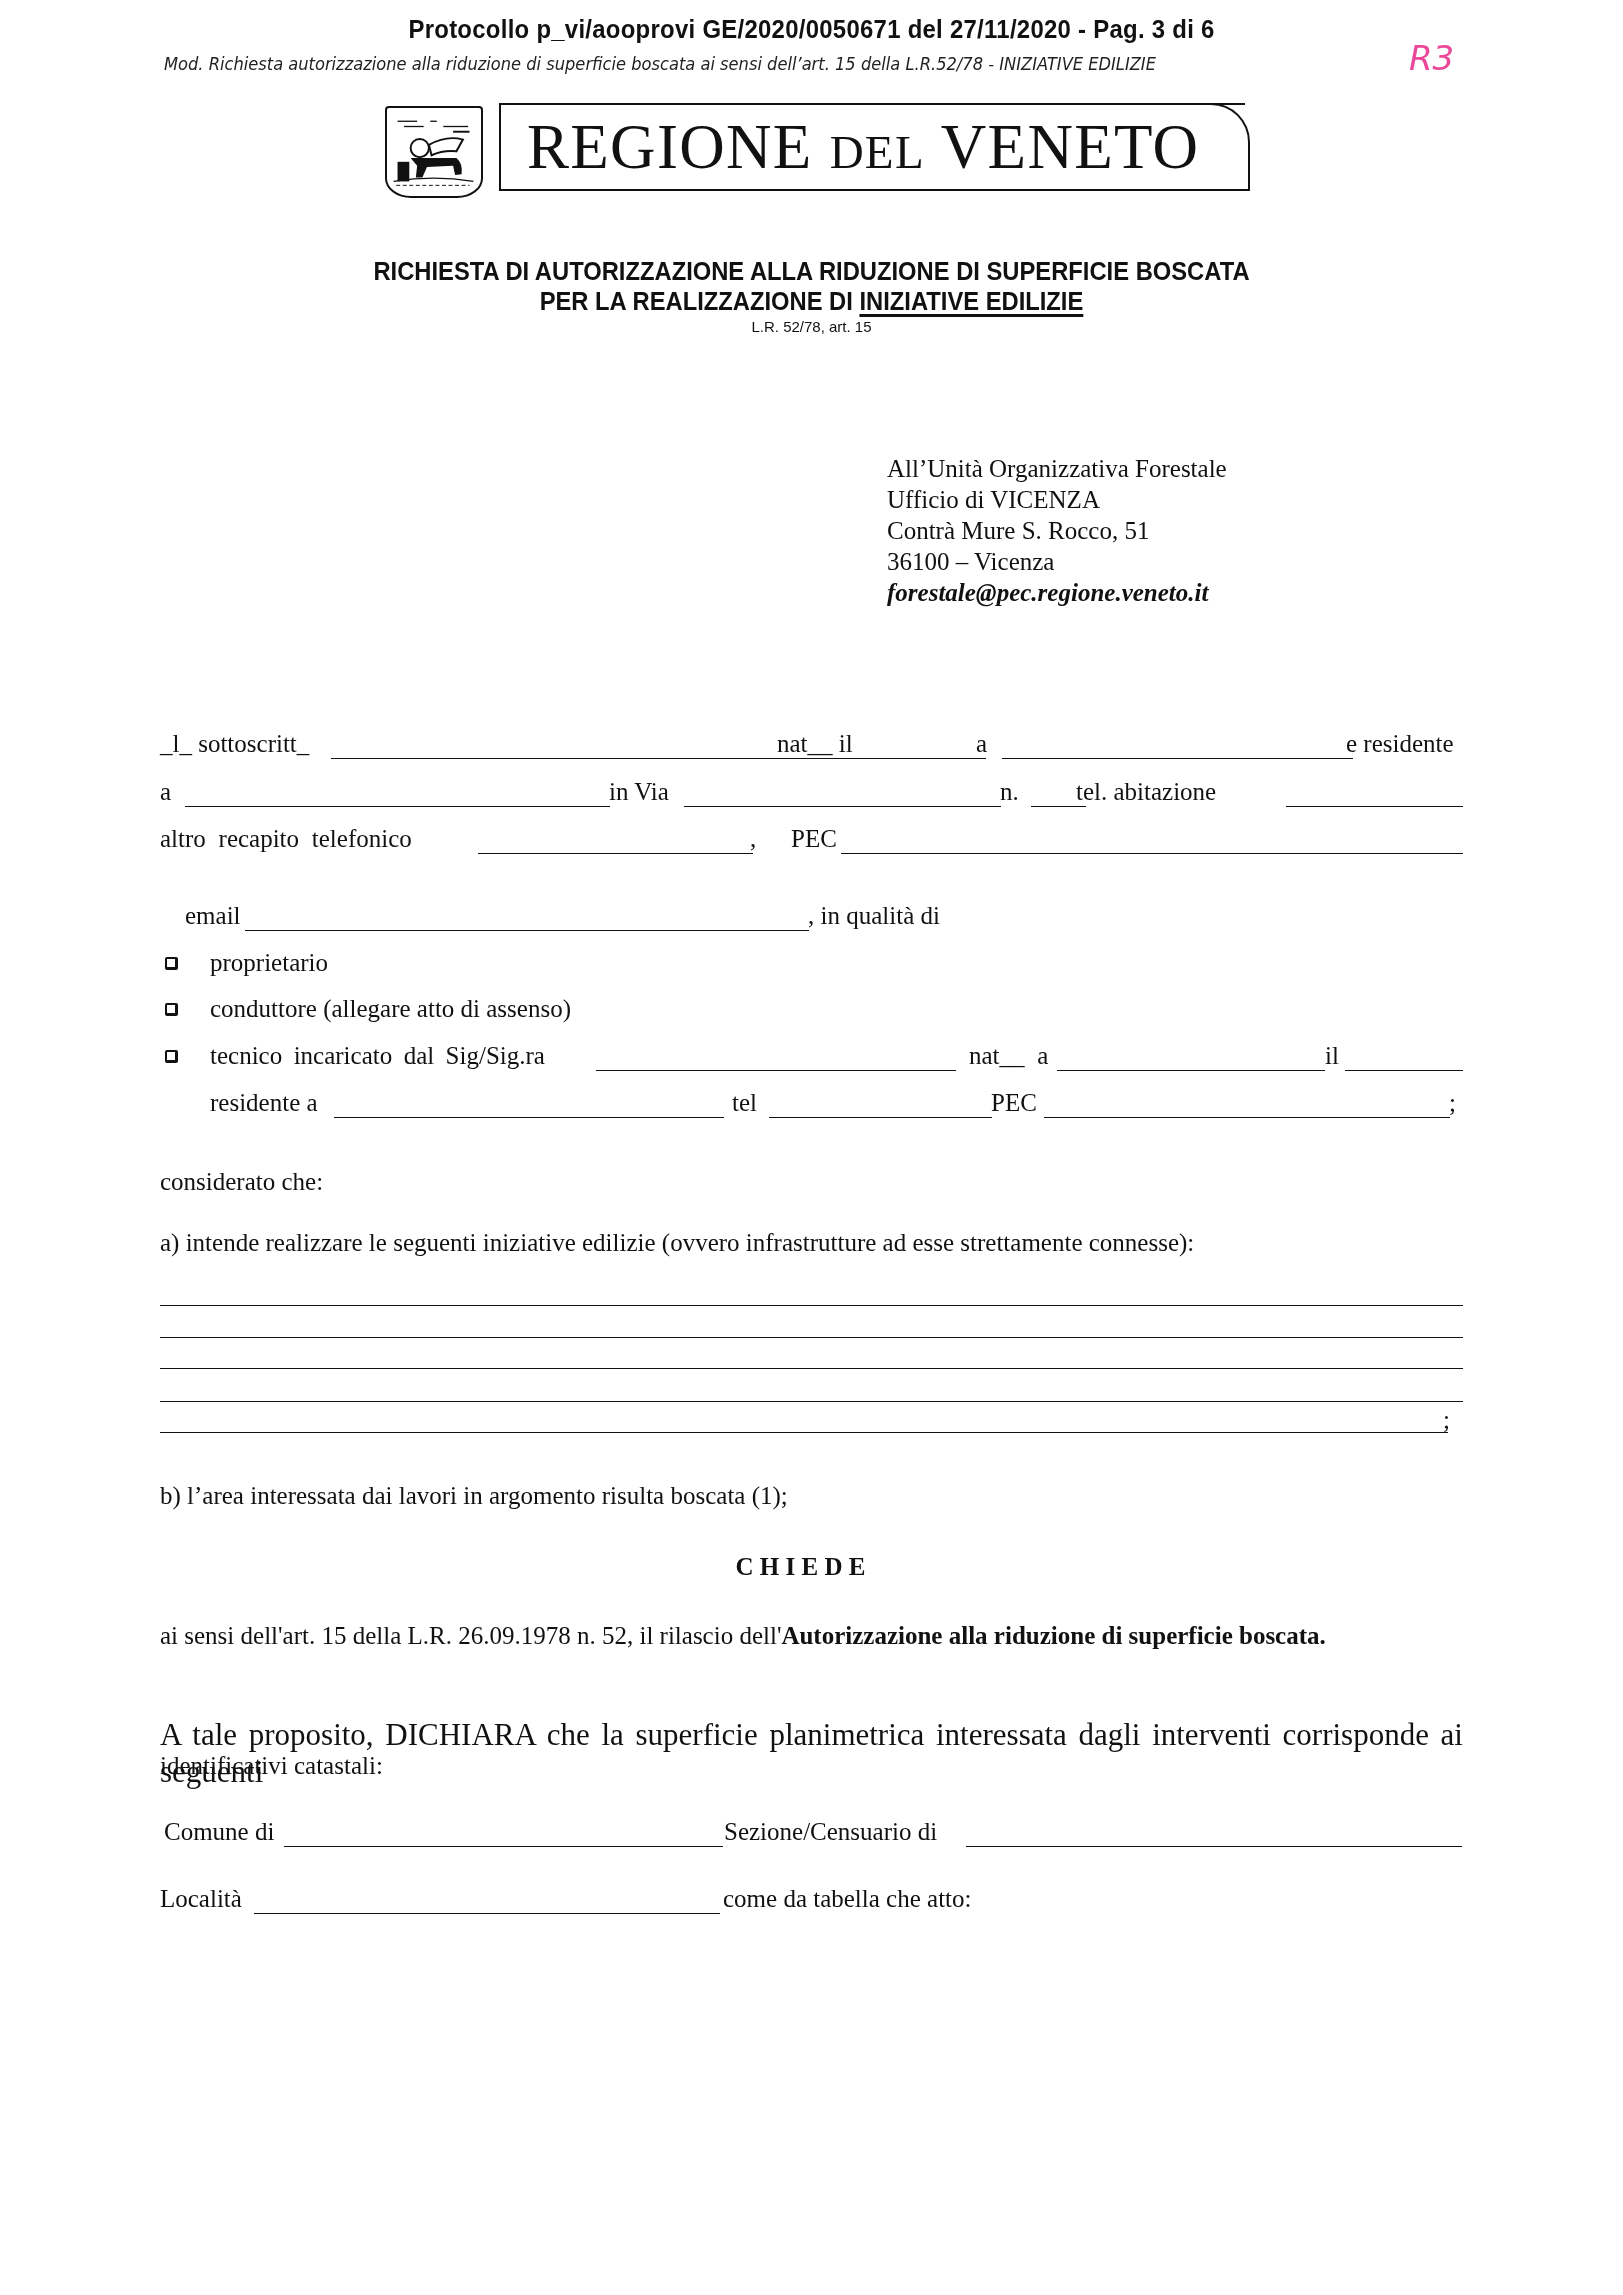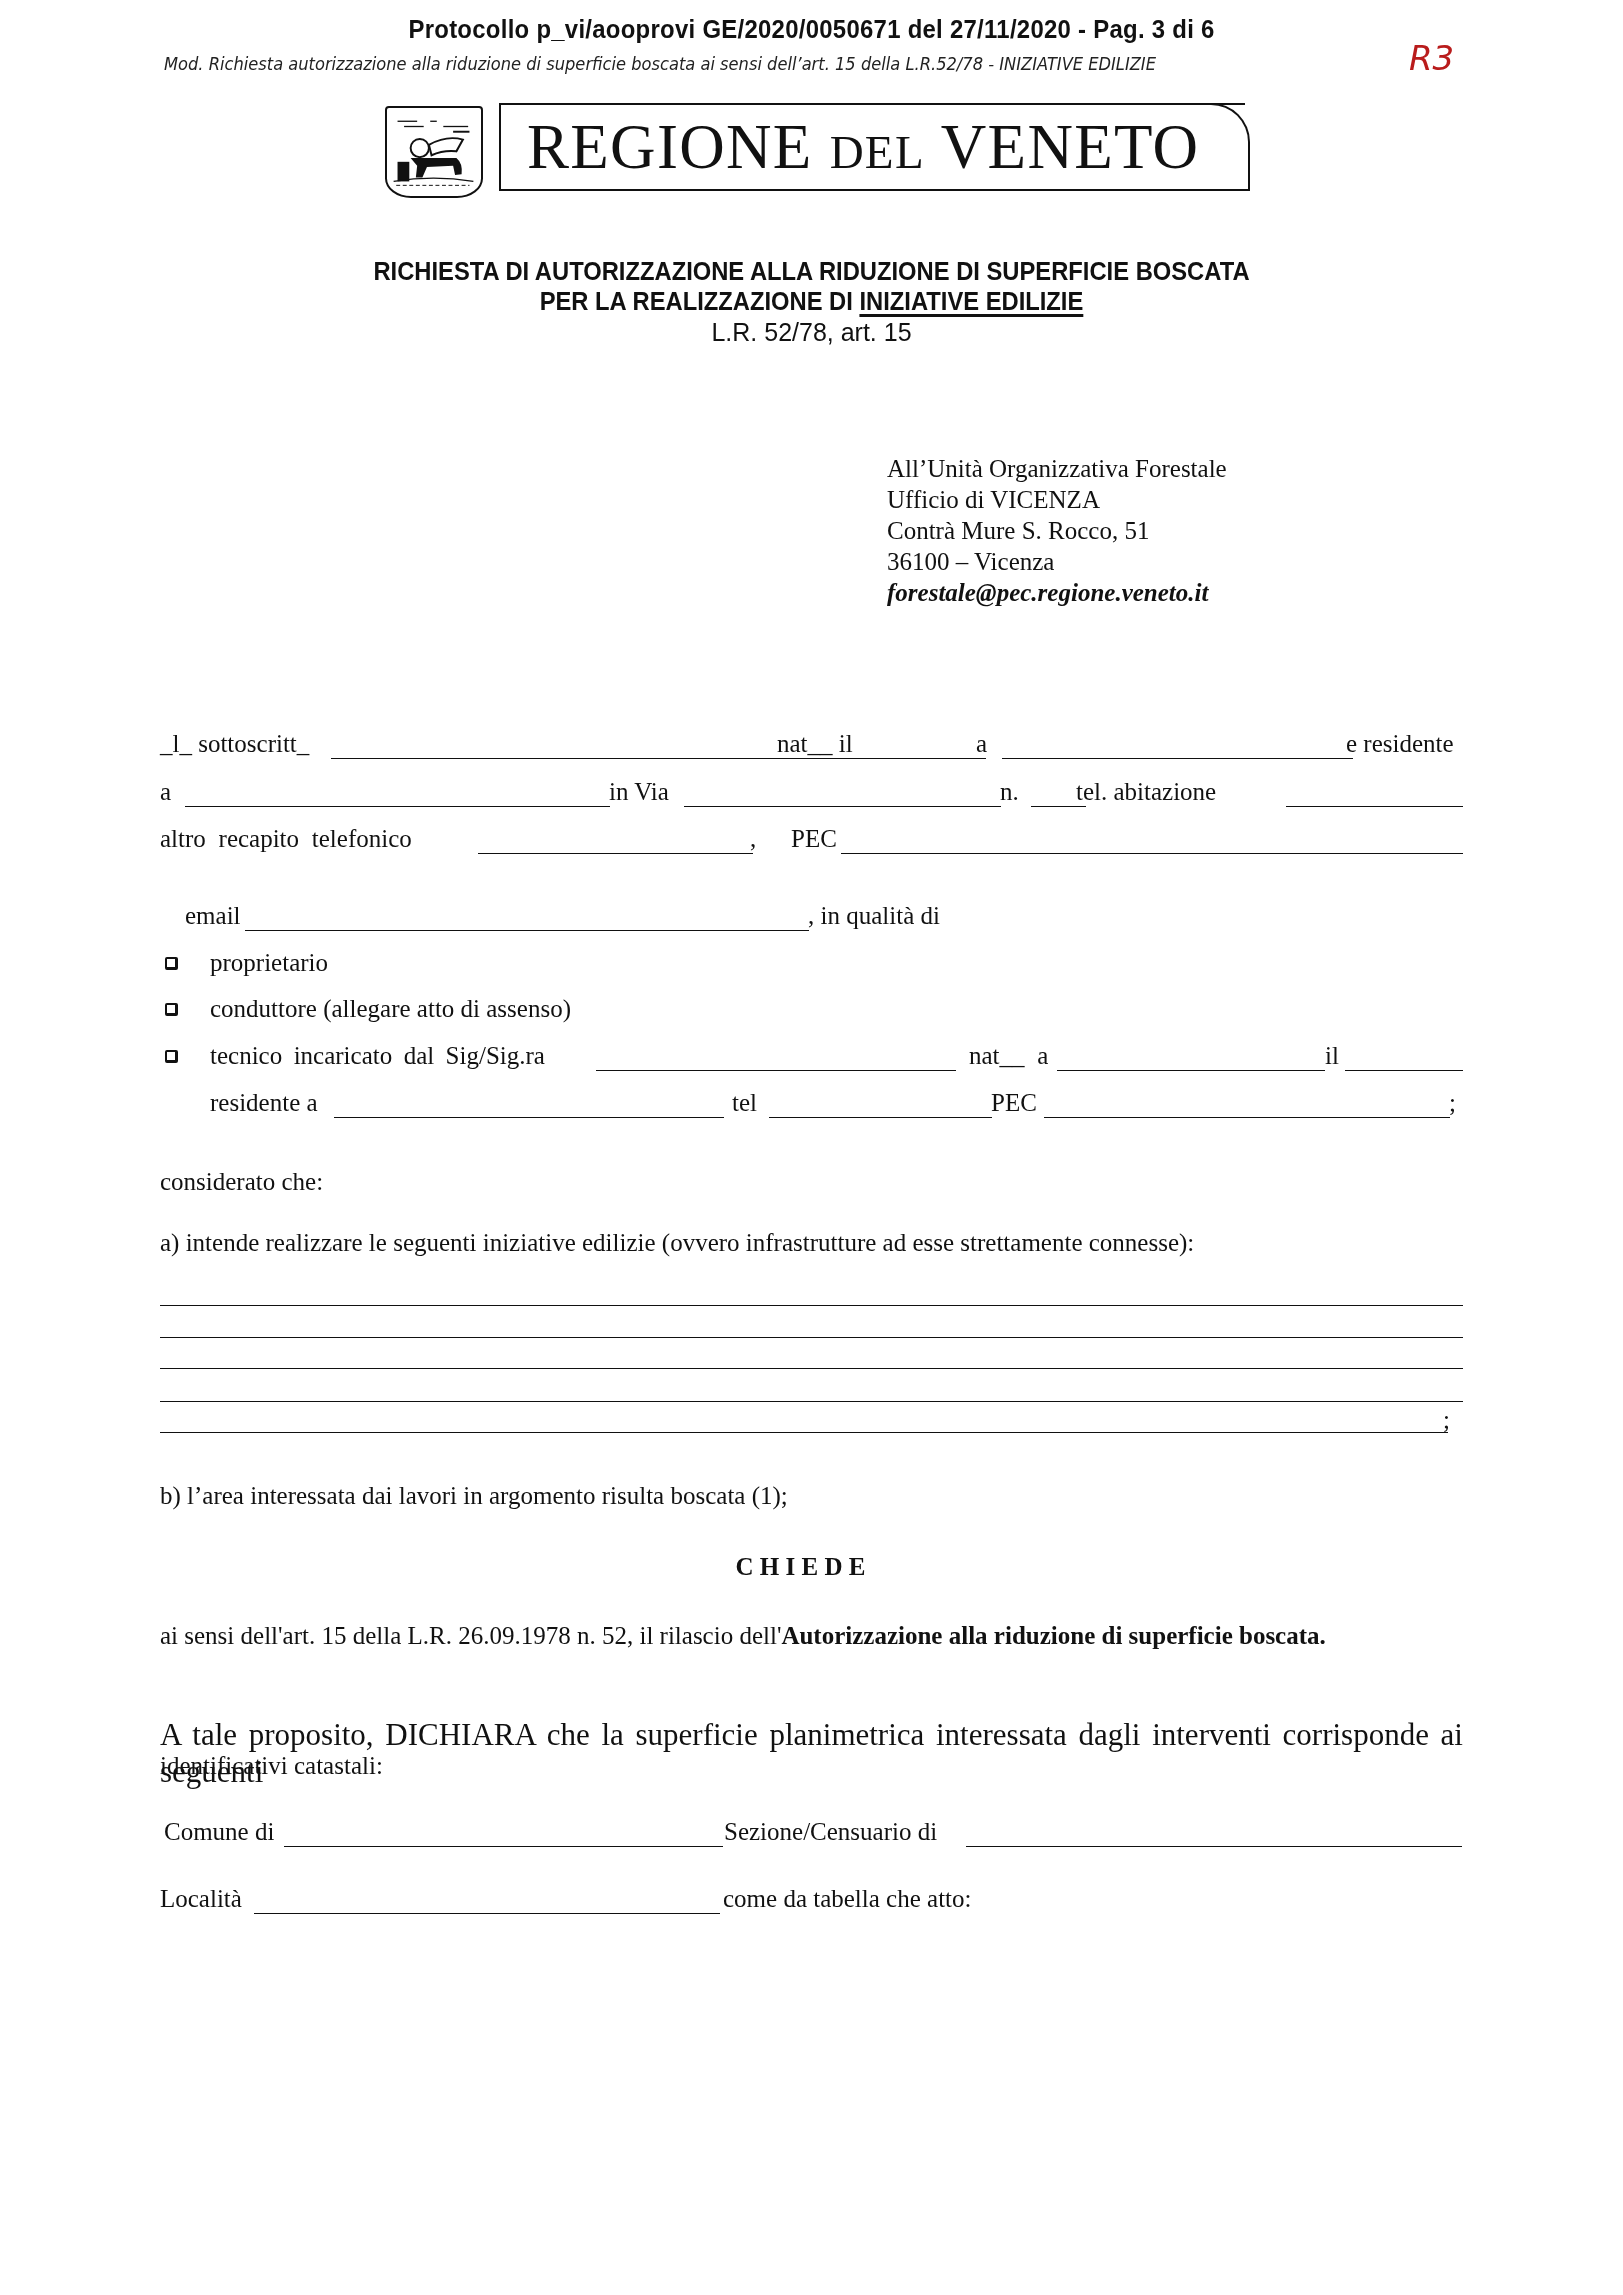--- a/index.html
+++ b/index.html
@@ -1,31 +1,31 @@
 <!DOCTYPE html>
 <html style="font-size:10.5px"><head>
 <meta charset="utf-8">
 <style>
   html, body { margin:0; padding:0; background:#ffffff; }
   body { width:1623px; height:2295px; position:relative; overflow:hidden; color:#111; font-family:"Liberation Serif", serif; }
   .abs { position:absolute; }
   .proto { left:0; width:1623px; top:14.4px; text-align:center; font-size:26px; font-weight:bold; letter-spacing:0.3px; font-family:"Liberation Sans", sans-serif; transform:scaleX(0.92); }
   .modline { left:164px; top:54px; font-size:17.7px; font-style:italic; font-family:"DejaVu Sans", sans-serif; color:#222; transform-origin:left; transform:scaleX(0.92); }
-  .r3 { left:1409px; top:38px; font-size:34px; font-style:italic; font-family:"DejaVu Sans", sans-serif; font-weight:normal; color:#b91c1c; }
+  .r3 { left:1409px; top:38px; font-size:34px; font-style:italic; font-family:"DejaVu Sans", sans-serif; font-weight:normal; color:#ec4899; }
   .crest { left:385px; top:106px; width:98px; height:92px; border:2.6px solid #111; border-radius:3.9px 3.9px 26px 26px / 3.9px 3.9px 19.6px 19.6px; box-sizing:border-box; }
   .crest svg { position:absolute; left:3.9px; top:3.9px; }
   .banner { left:499px; top:103px; width:746px; height:88px; border:2.6px solid #111; border-right:none; box-sizing:border-box; }
   .banner-curve { left:1191px; top:103px; width:59px; height:88px; border:2.6px solid #111; border-left:none; border-radius:0 39px 0 0; box-sizing:border-box; }
   .banner-text { left:527px; top:111px; font-size:63px; letter-spacing:1.3px; font-family:"Liberation Serif", serif; white-space:nowrap; }
   .banner-text .small { font-size:47px; }
   .title1, .title2, .subt { left:0; width:1623px; text-align:center; font-family:"Liberation Sans", sans-serif; font-weight:bold; }
   .title1 { top:257px; font-size:25px; transform:scaleX(0.95); }
   .title2 { top:287px; font-size:25px; transform:scaleX(0.95); }
   .title2 .u { text-decoration:underline; text-decoration-thickness:2.6px; text-underline-offset:3.9px; }
-  .subt { top:318px; font-size:25px; font-weight:normal; }
+  .subt { top:318px; font-size:15px; font-weight:normal; }
   .addr { left:887px; top:453px; font-size:25px; line-height:31px; }
   .addr .mail { font-weight:bold; font-style:italic; }
   .row { position:absolute; left:160px; width:1303px; font-size:25px; height:31px; white-space:nowrap; }
   .seg { position:absolute; top:0; }
   .blank { position:absolute; border-bottom:1.6px solid #111; height:0; }
   .chk { position:absolute; width:13px; height:13px; border:2px solid #111; border-right-width:3.3px; border-bottom-width:3.3px; border-radius:2px; box-sizing:border-box; }
   .fill-line { position:absolute; left:160px; height:0; border-bottom:1.6px solid #111; }
   .center { position:absolute; left:0; width:1601px; text-align:center; }
   .just { position:absolute; left:160px; width:1303px; font-size:31px; line-height:37px; text-align:justify; text-align-last:justify; }
 </style>

